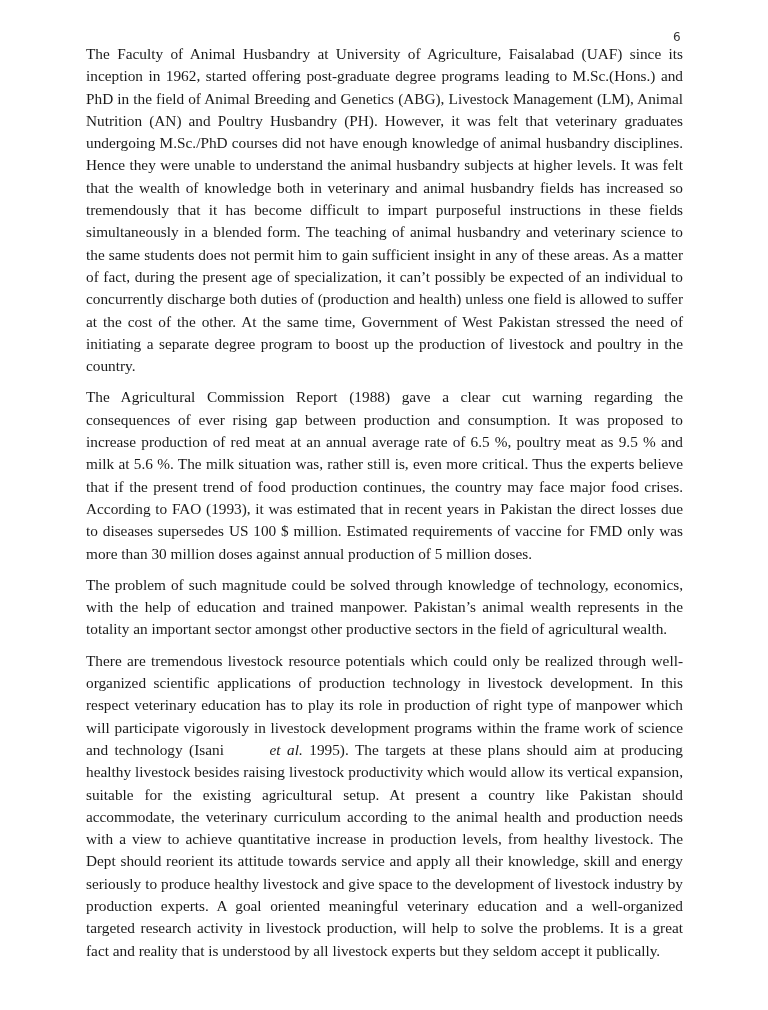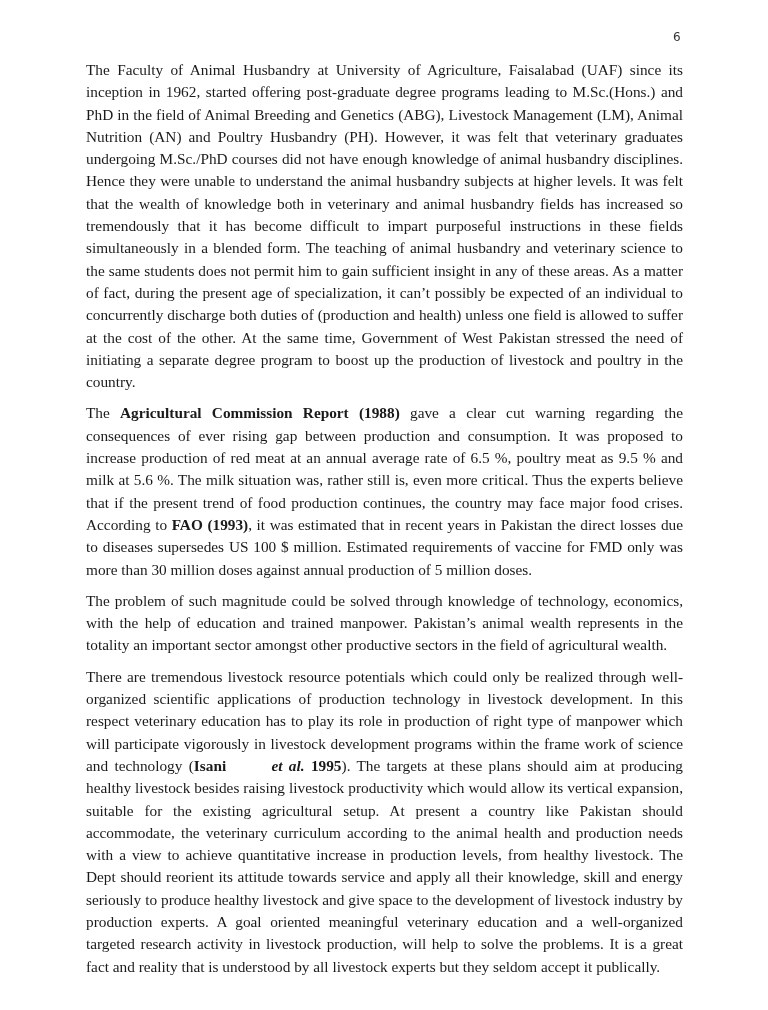--- a/index.html
+++ b/index.html
@@ -17,32 +17,32 @@
     .page-number {
       position: absolute;
       top: 30px;
       left: 673px;
       font-family: "DejaVu Sans", sans-serif;
       font-size: 12px;
       color: #333;
     }
     .content {
       position: absolute;
-      top: 59px;
+      top: 43px;
       left: 86px;
       width: 597px;
       font-family: "Liberation Serif", serif;
       font-size: 15.3px;
       line-height: 22.3px;
       text-align: justify;
     }
     .para {
       margin: 0 0 9px 0;
     }
-    b { font-weight: bold; }
+    b { font-weight: normal; }
     i { font-style: italic; margin-left: 39px; }
   </style>
 </head>
 <body>
 
 <div class="page-number">6</div>
 
 <div class="content">
   <p class="para">
     <span>The Faculty of Animal Husbandry at University of Agriculture, Faisalabad (UAF) since its inception in 1962, started offering post-graduate degree programs leading to M.Sc.(Hons.) and PhD in the field of Animal Breeding and Genetics (ABG), Livestock Management (LM), Animal Nutrition (AN) and Poultry Husbandry (PH). However, it was felt that veterinary graduates undergoing M.Sc./PhD courses did not have enough knowledge of animal husbandry disciplines. Hence they were unable to understand the animal husbandry subjects at higher levels. It was felt that the wealth of knowledge both in veterinary and animal husbandry fields has increased so tremendously that it has become difficult to impart purposeful instructions in these fields simultaneously in a blended form. The teaching of animal husbandry and veterinary science to the same students does not permit him to gain sufficient insight in any of these areas. As a matter of fact, during the present age of specialization, it can’t possibly be expected of an individual to concurrently discharge both duties of (production and health) unless one field is allowed to suffer at the cost of the other. At the same time, Government of West Pakistan stressed the need of initiating a separate degree program to boost up the production of livestock and poultry in the country.</span>

